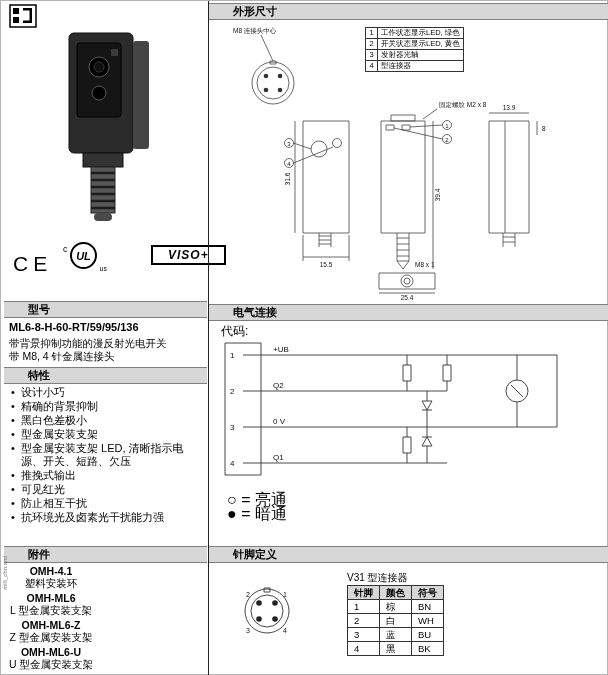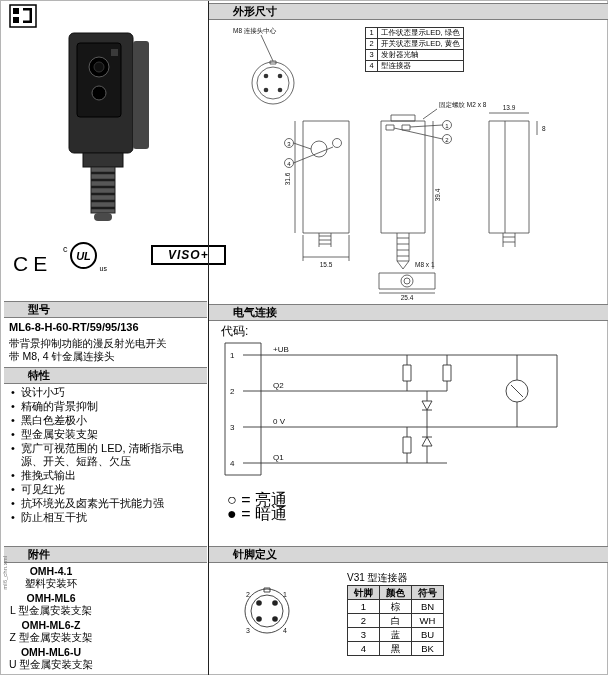--- a/index.html
+++ b/index.html
@@ -43,21 +43,21 @@
   .vtext {
     position:absolute; left:1px; top:555px;
     writing-mode:vertical-rl; transform:rotate(180deg);
     font-size:6px; color:#777;
   }
   table { border-collapse:collapse; background:#fff; }
   .legend-table { font-size:7.5px; }
   .legend-table td { border:1px solid #333; padding:0 3px; line-height:10px; }
   .legend-table td.num { text-align:center; width:12px; }
   .pin-table { font-size:9.5px; }
-  .pin-table th, .pin-table td { border:1px solid #333; padding:0 6px; line-height:13px; text-align:center; }
+  .pin-table th, .pin-table td { border:1px solid #333; padding:0 6px; line-height:13px; text-align:left; }
   .pin-table th { background:#d7d7d7; font-weight:bold; }
   svg text { font-family:"Liberation Sans","DejaVu Sans",sans-serif; fill:#111; }
   .draw line, .draw rect, .draw circle, .draw path, .draw polygon { vector-effect: non-scaling-stroke; }
   .elec-legend { font-size:16px; line-height:14px; }
 </style>
 </head>
 <body>
 
 <div class="page">
 
@@ -103,25 +103,25 @@
     <div class="small">带背景抑制功能的漫反射光电开关</div>
     <div class="small">带 M8, 4 针金属连接头</div>
   </div>
 
   <div class="abs hdr left-hdr" style="top:366px">特性</div>
   <div class="abs" style="left:8px;top:385px">
     <div class="feat">设计小巧</div>
     <div class="feat">精确的背景抑制</div>
     <div class="feat">黑白色差极小</div>
     <div class="feat">型金属安装支架</div>
-    <div class="feat">宽广可视范围的 LED, 清晰指示电源、开关、短路、欠压</div>
+    <div class="feat">型金属安装支架 LED, 清晰指示电源、开关、短路、欠压</div>
     <div class="feat">推挽式输出</div>
     <div class="feat">可见红光</div>
+    <div class="feat">防止相互干扰</div>
     <div class="feat">抗环境光及卤素光干扰能力强</div>
-    <div class="feat">防止相互干扰</div>
   </div>
 
   <div class="abs hdr left-hdr" style="top:545px">附件</div>
   <div class="abs" style="left:8px;top:564px">
     <div class="acc">
       <div class="acc-code">OMH-4.1</div>
       <div class="acc-desc">塑料安装环</div>
     </div>
     <div class="acc">
       <div class="acc-code">OMH-ML6</div>

